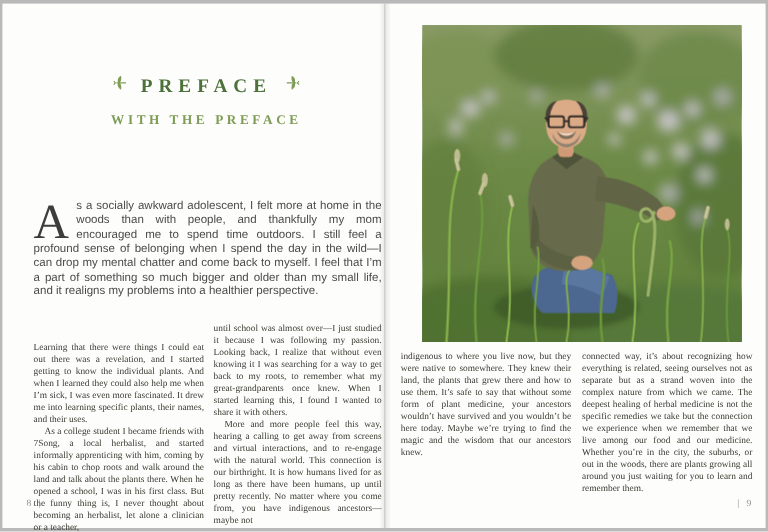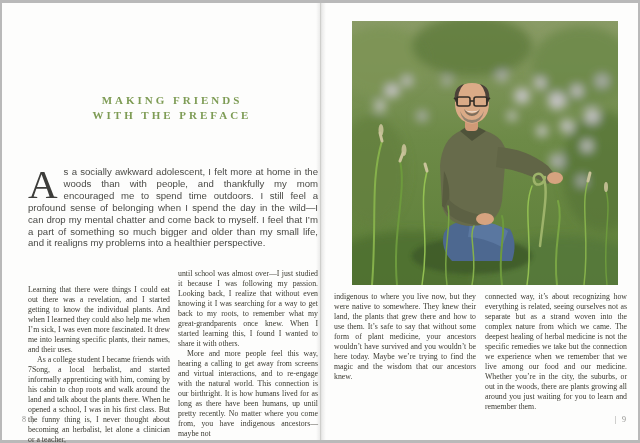--- a/index.html
+++ b/index.html
@@ -42,23 +42,45 @@
   .photo svg{display:block;}
 </style>
 </head>
 <body>
 
 <div class="stage">
   <div class="spread">
 
     <div class="page page-left">
 
+      <div class="title-row">
+        <span class="orn">
+          <svg width="12" height="14" viewBox="0 0 12 14">
+            <g stroke="#7e9c55" stroke-width="1" fill="#7e9c55">
+              <path d="M11,7 L3,7" fill="none"></path>
+              <path d="M5,7 C4,4.5 5,3 6.5,2 C6.8,4 6.3,5.8 5,7 Z"></path>
+              <path d="M5,7 C4,9.5 5,11 6.5,12 C6.8,10 6.3,8.2 5,7 Z"></path>
+              <path d="M2.2,7 L0.8,5.6 M2.2,7 L0.8,8.4" fill="none"></path>
+            </g>
+          </svg>
+        </span>
+        <span class="t">PREFACE</span>
+        <span class="orn">
+          <svg width="12" height="14" viewBox="0 0 12 14">
+            <g stroke="#7e9c55" stroke-width="1" fill="#7e9c55" transform="translate(12,0) scale(-1,1)">
+              <path d="M11,7 L3,7" fill="none"></path>
+              <path d="M5,7 C4,4.5 5,3 6.5,2 C6.8,4 6.3,5.8 5,7 Z"></path>
+              <path d="M5,7 C4,9.5 5,11 6.5,12 C6.8,10 6.3,8.2 5,7 Z"></path>
+              <path d="M2.2,7 L0.8,5.6 M2.2,7 L0.8,8.4" fill="none"></path>
+            </g>
+          </svg>
+        </span>
+      </div>
 
       <div class="subtitle">
-        <div>MAKING FRIENDS</div>
         <div>WITH THE PREFACE</div>
       </div>
 
       <div class="intro">
         <span class="dropcap">A</span><span>s a socially awkward adolescent, I felt more at home in the woods than with people, and thankfully my mom encouraged me to spend time outdoors. I still feel a profound sense of belonging when I spend the day in the wild—I can drop my mental chatter and come back to myself. I feel that I’m a part of something so much bigger and older than my small life, and it realigns my problems into a healthier perspective.</span>
       </div>
 
       <div class="col pl-col1">
         <p>Learning that there were things I could eat out there was a revelation, and I started getting to know the individual plants. And when I learned they could also help me when I’m sick, I was even more fascinated. It drew me into learning specific plants, their names, and their uses.</p>
         <p>As a college student I became friends with 7Song, a local herbalist, and started informally apprenticing with him, coming by his cabin to chop roots and walk around the land and talk about the plants there. When he opened a school, I was in his first class. But the funny thing is, I never thought about becoming an herbalist, let alone a clinician or a teacher,</p>

